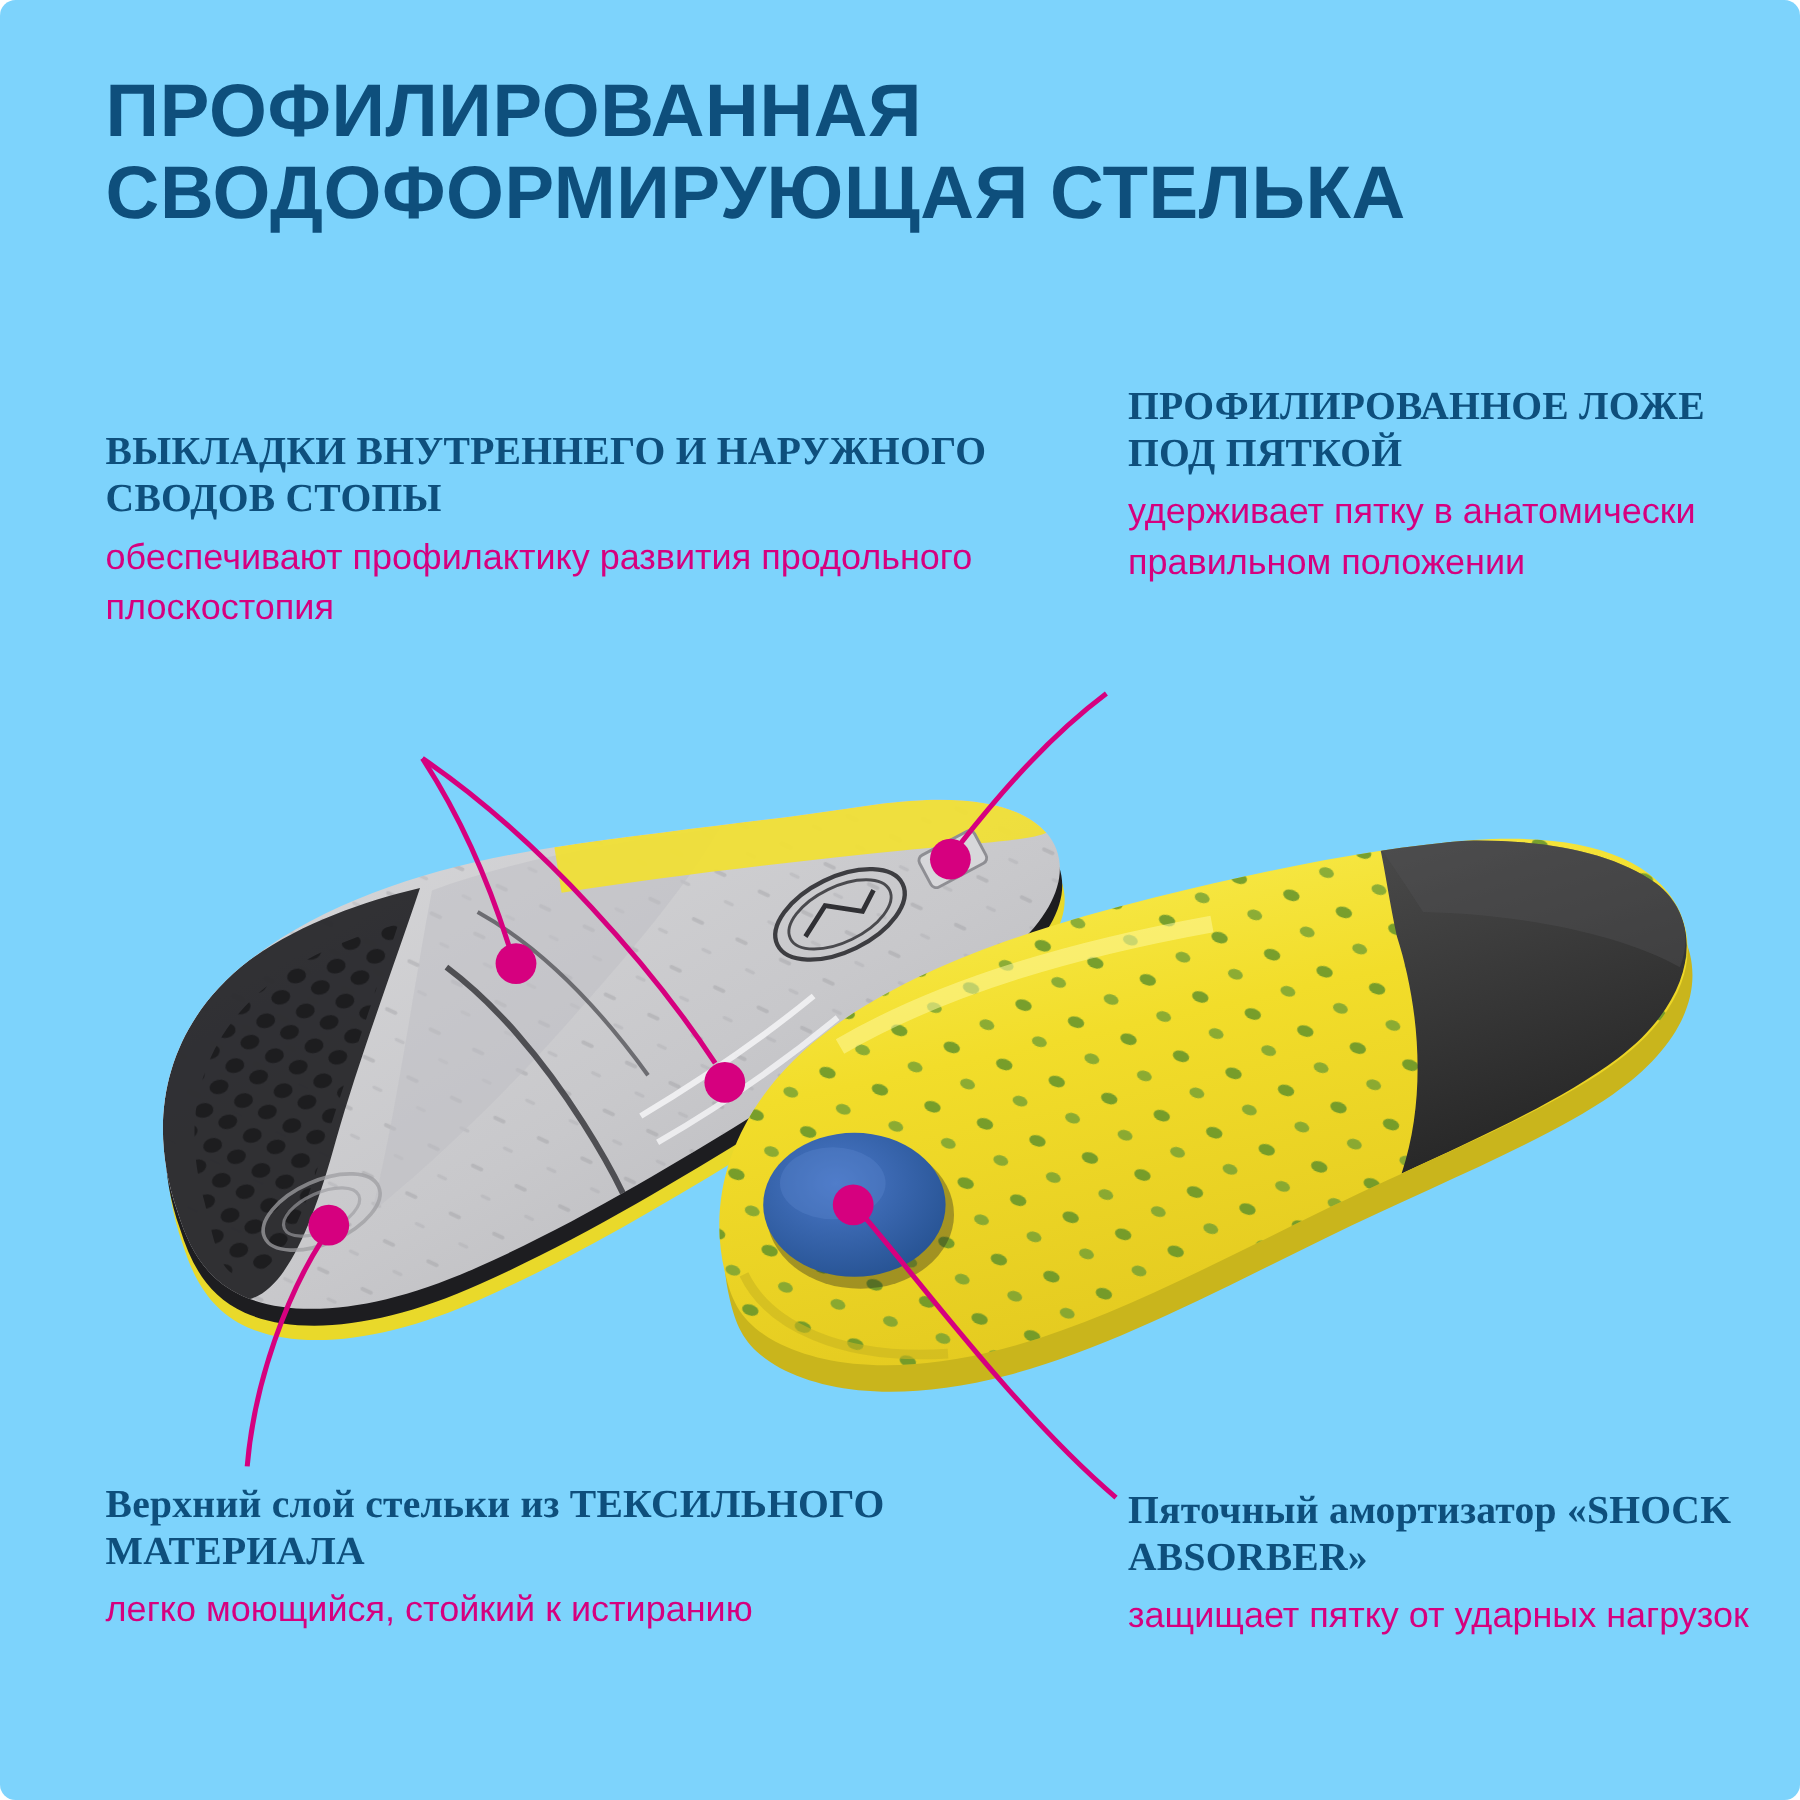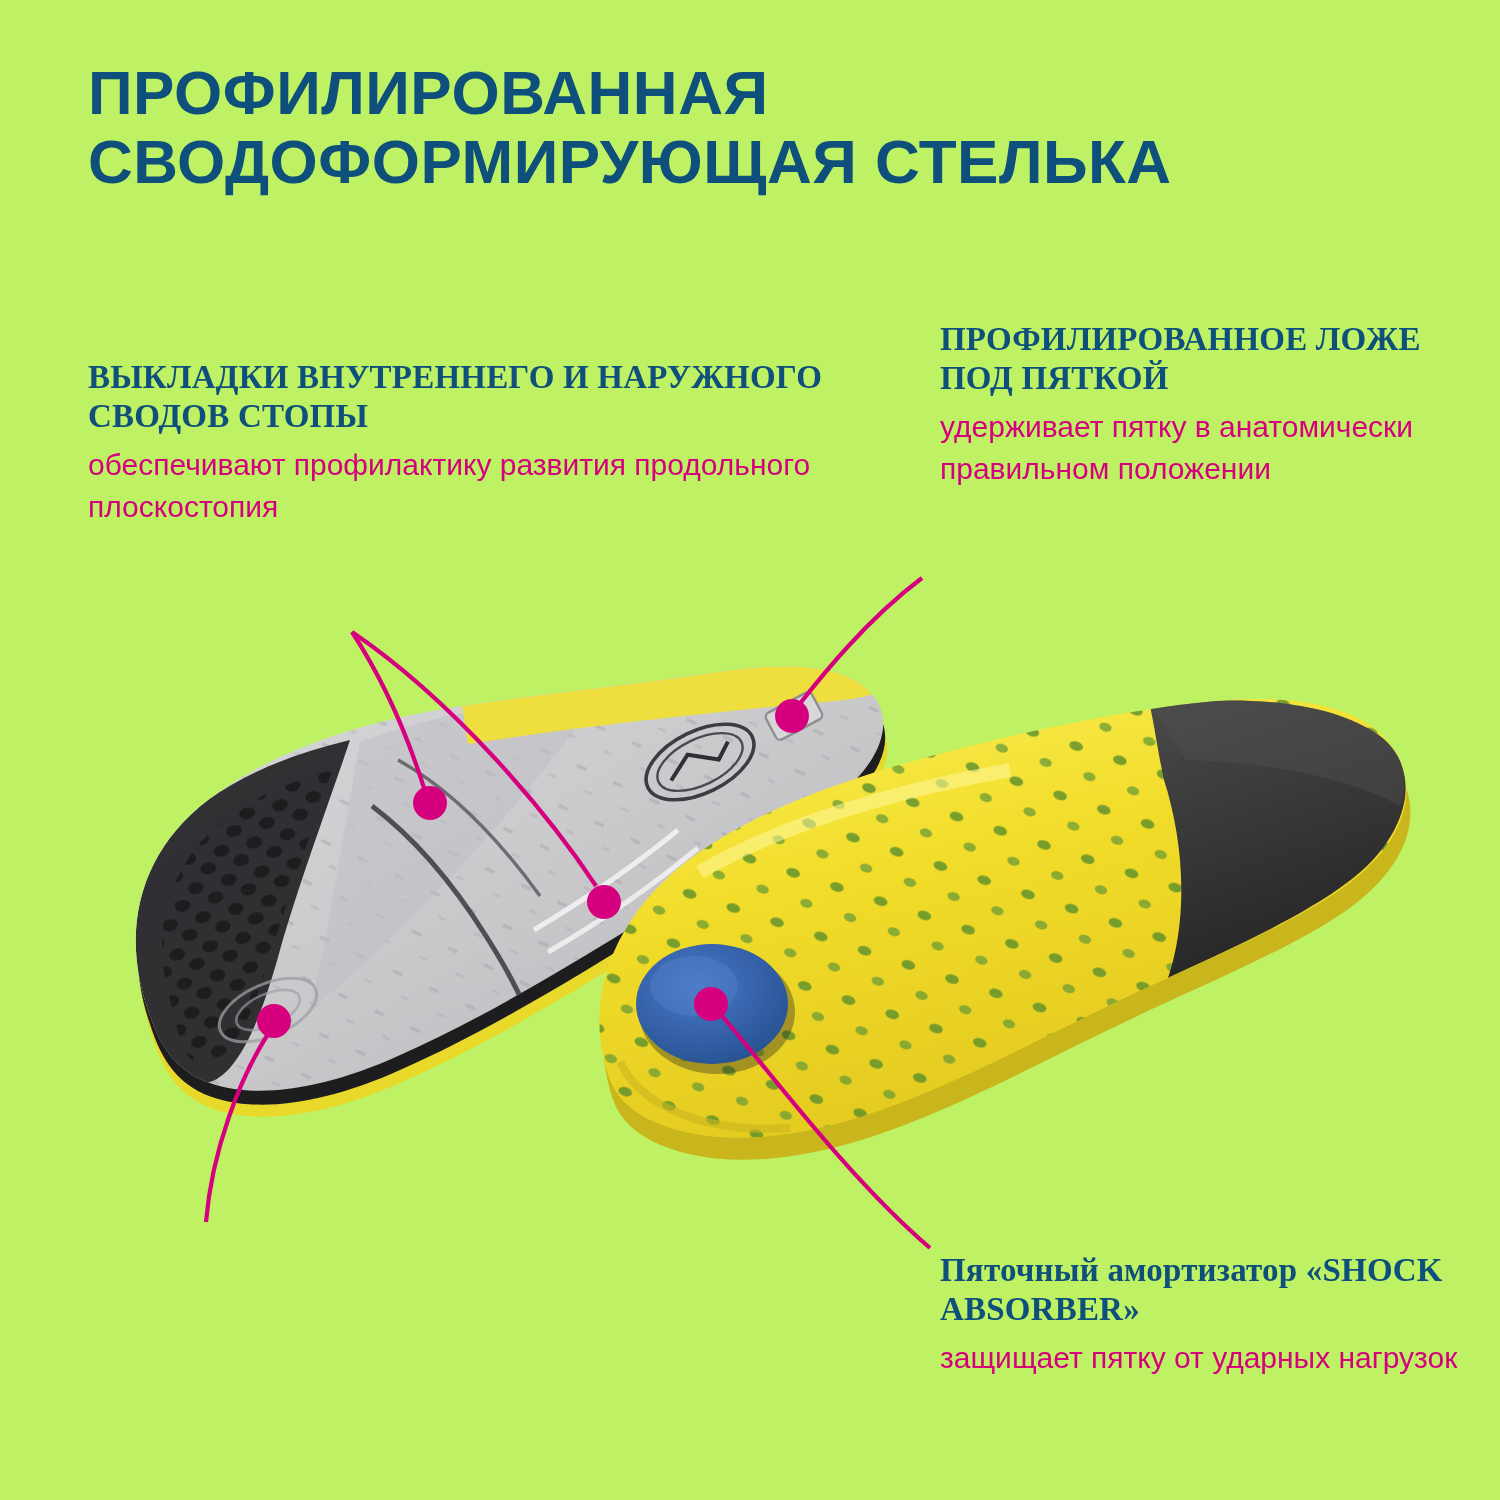--- a/index.html
+++ b/index.html
@@ -5,21 +5,22 @@
   * { box-sizing: border-box; margin: 0; padding: 0; }
   html, body {
     width: 1500px; height: 1500px;
     background: #ffffff;
     font-family: "Liberation Sans", sans-serif;
     overflow: hidden;
   }
   #stage {
     position: relative;
     width: 1500px; height: 1500px;
-    background: #bef264;
+    background: #7dd3fc;
+    border-radius: 13px;
   }
 
   
   .title {
     position: absolute;
     left: 88px; top: 58px;
     width: 1360px;
     color: #0e4f7c;
     font-size: 62px;
     font-weight: bold;
@@ -41,21 +42,21 @@
     color: #d6007f;
     font-weight: normal;
     line-height: 1.42;
     font-size: 30px;
     margin-top: 8px;
   }
 
   #c-arches { left: 88px; top: 358px; width: 770px; }
   #c-heelbed { left: 940px; top: 320px; width: 520px; }
   #c-textile { left: 88px; top: 1235px; width: 700px; }
-  #c-shock  { left: 940px; top: 1240px; width: 520px; margin-top: 11px; }
+  #c-shock  { left: 940px; top: 1240px; width: 520px; }
 
   
   svg#art { position: absolute; left: 0; top: 0; width: 1500px; height: 1500px; }
 
   .dot { fill: #d6007f; }
   .conn { fill: none; stroke: #d6007f; stroke-width: 4.2; }
 </style>
 </head>
 <body>
 
@@ -270,19 +271,23 @@
   <div class="callout" id="c-arches">
     <div class="head">ВЫКЛАДКИ ВНУТРЕННЕГО И НАРУЖНОГО СВОДОВ СТОПЫ</div>
     <div class="sub">обеспечивают профилактику развития продольного плоскостопия</div>
   </div>
 
   <div class="callout" id="c-heelbed">
     <div class="head">ПРОФИЛИРОВАННОЕ ЛОЖЕ ПОД ПЯТКОЙ</div>
     <div class="sub">удерживает пятку в анатомически правильном положении</div>
   </div>
 
+  <div class="callout" id="c-textile">
+    <div class="head">Верхний слой стельки из ТЕКСИЛЬНОГО МАТЕРИАЛА</div>
+    <div class="sub">легко моющийся, стойкий к истиранию</div>
+  </div>
 
   <div class="callout" id="c-shock">
     <div class="head">Пяточный амортизатор «SHOCK ABSORBER»</div>
     <div class="sub">защищает пятку от ударных нагрузок</div>
   </div>
 
 </div>
 
 </body></html>

